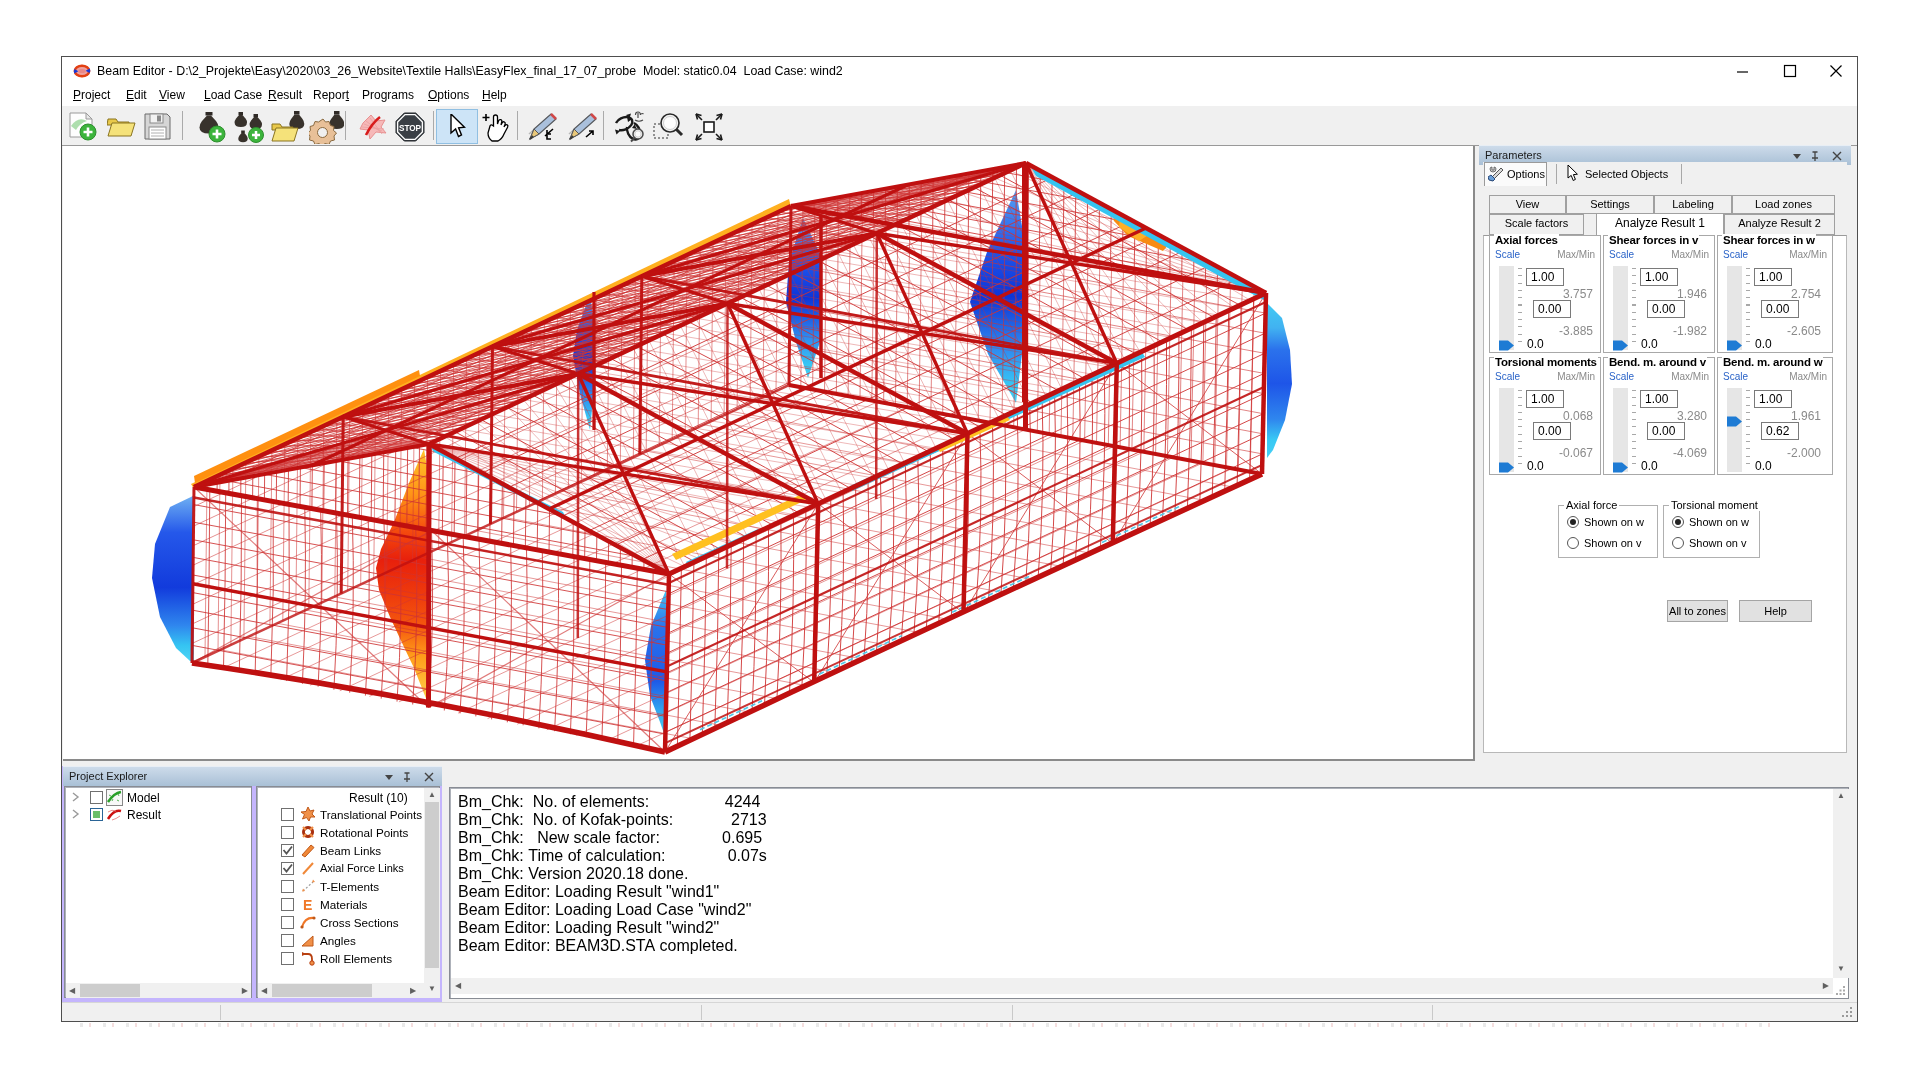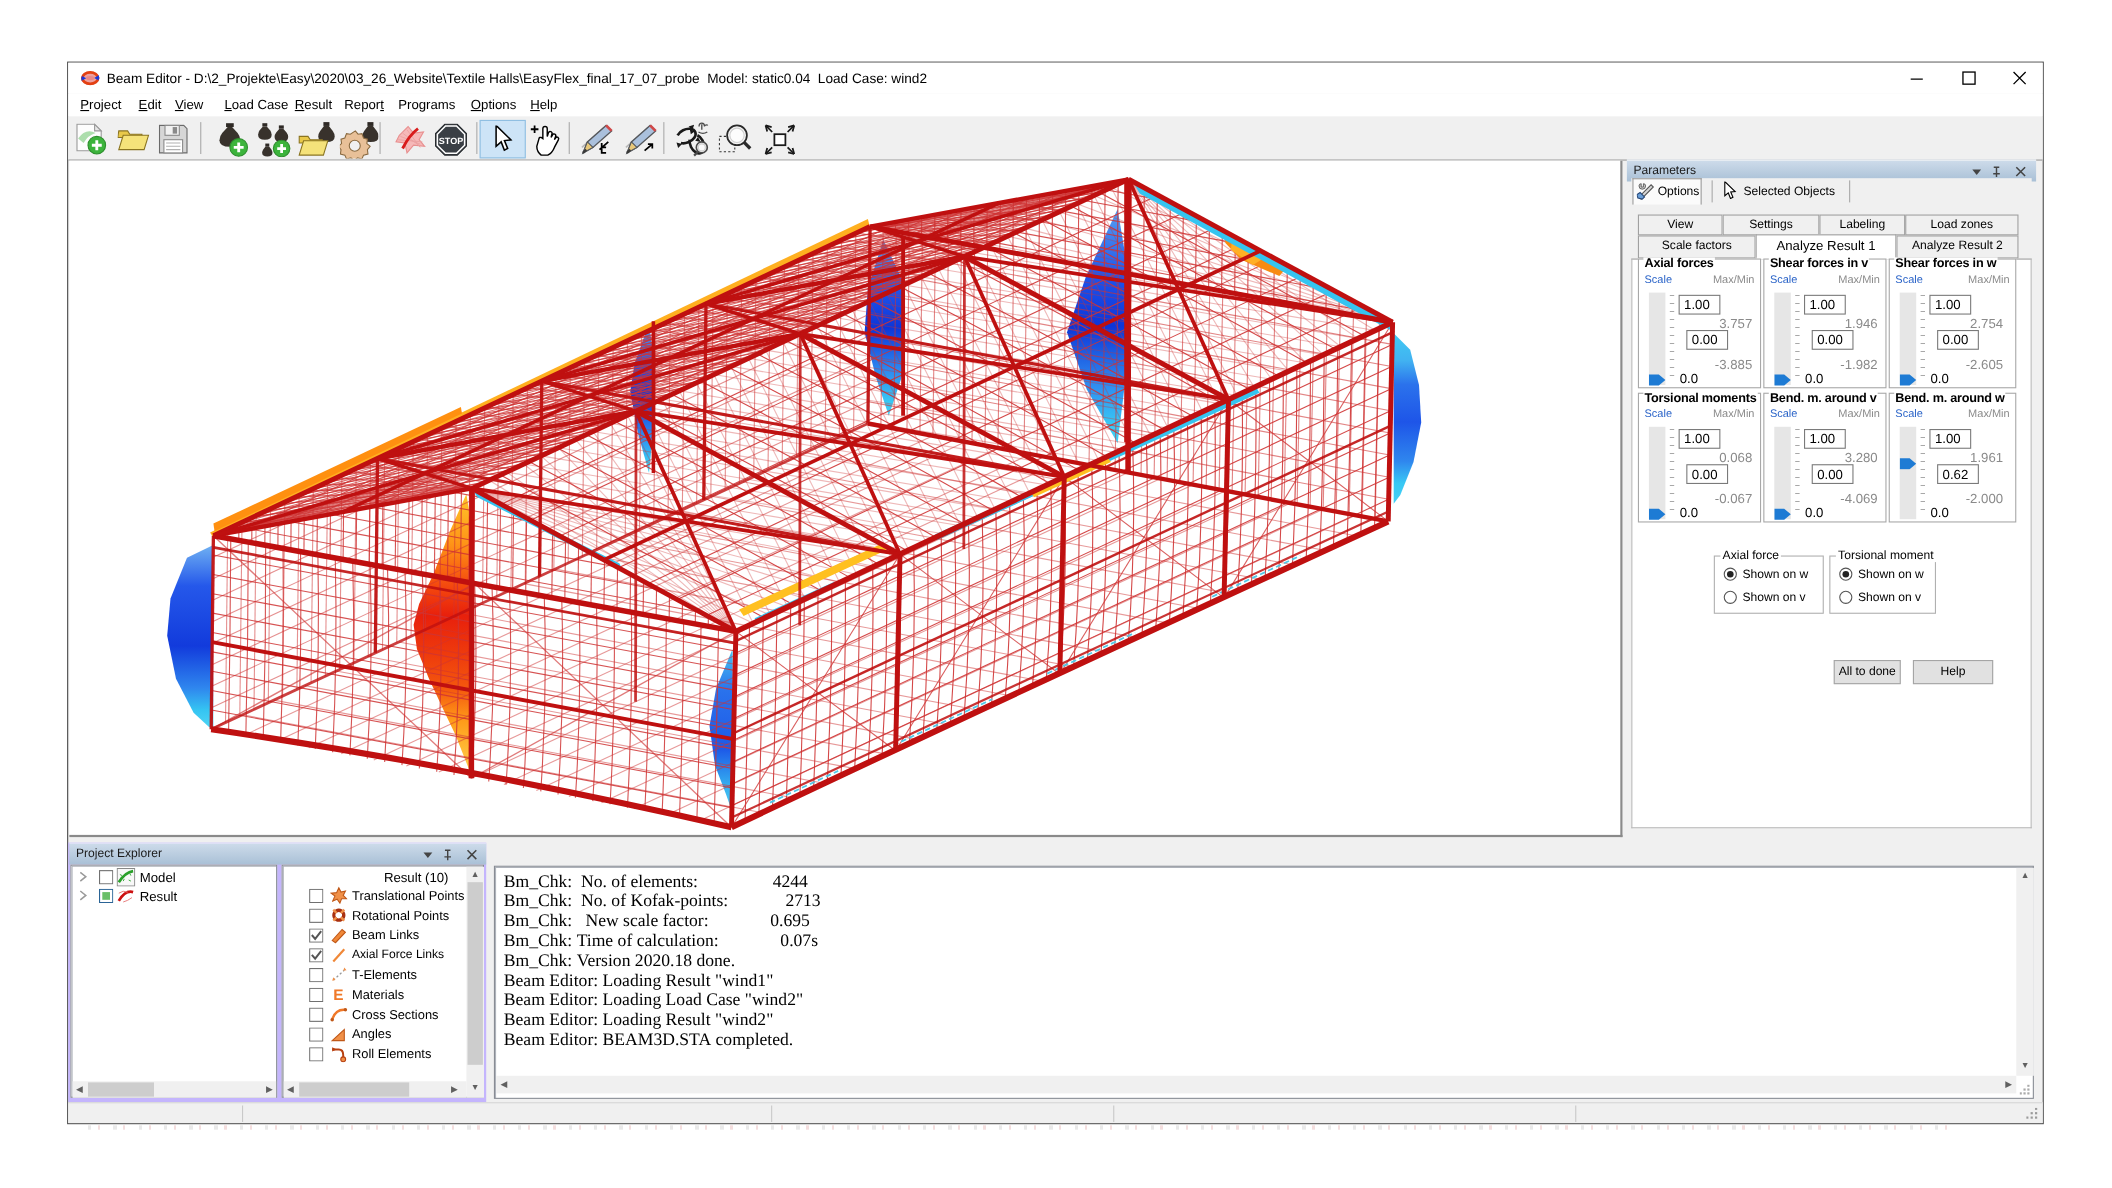--- a/index.html
+++ b/index.html
@@ -21,21 +21,21 @@
 .scale-lbl{position:absolute;left:5px;top:13px;font-size:10px;color:#2b64c8}
 .mm-lbl{position:absolute;right:5px;top:13px;font-size:10px;color:#8a8a8a}
 .trough{position:absolute;left:9px;top:30px;width:15px;height:84px;background:#e6e6e6}
 .thumb{position:absolute;left:9px;width:16px;height:12px}
 .ticks{position:absolute;left:28px;top:32px;width:4px;height:80px;background-image:repeating-linear-gradient(#a8a8a8 0 1px,transparent 1px 7.3px)}
 .tbox{position:absolute;background:#fff;border:1px solid #7a7a7a;font-size:12px;padding-left:4px;line-height:16px;color:#000}
 .gval{position:absolute;font-size:12px;color:#8a8a8a;text-align:right}
 .zlab{position:absolute;font-size:12px;color:#000}
 .radio{position:absolute;width:12px;height:12px;background:#fff;border:1px solid #555;border-radius:50%}
 .radio.sel::after{content:"";position:absolute;left:2px;top:2px;width:6px;height:6px;border-radius:50%;background:#222}
-.mono{font-family:Liberation Serif, serif}
+.mono{font-family:Liberation Sans, sans-serif}
 .tab2{position:absolute;height:19px;background:#f0f0f0;border:1px solid #a0a0a0;font-size:11px;text-align:center;color:#000}
 .sb{background:#f0f0f0}
 .arrowglyph{color:#606060;font-size:8px}
 </style></head>
 <body>
 <div id="win">
 
  <div id="titlebar">
   <svg class="abs" style="left:11px;top:7px" width="18" height="14" viewBox="0 0 18 14">
     <ellipse cx="9" cy="7" rx="8.3" ry="6.2" fill="#eda0a0"></ellipse>
@@ -1001,21 +1001,21 @@
 <div class="abs" style="left:77px;top:19px;width:1px;height:20px;background:#a8a8a8"></div>
 <svg class="abs" style="left:88px;top:20px" width="12" height="16">
         <path d="M1 0 L1 13 L4.2 10.4 L6.2 15.5 L8.4 14.4 L6.4 9.6 L10.4 9.2 Z" fill="#fff" stroke="#000"></path>
       </svg>
 <div class="abs" style="left:106px;top:23px;font-size:11px">Selected Objects</div>
 <div class="abs" style="left:202px;top:19px;width:1px;height:20px;background:#a8a8a8"></div>
 <div class="tab2" style="left:10px;top:50px;width:77px;line-height:17px">View</div>
 <div class="tab2" style="left:87px;top:50px;width:88px;line-height:17px">Settings</div>
 <div class="tab2" style="left:175px;top:50px;width:78px;line-height:17px">Labeling</div>
 <div class="tab2" style="left:253px;top:50px;width:103px;line-height:17px">Load zones</div>
-<div class="tab2" style="left:10px;top:69px;width:107px;line-height:17px;height:21px">Scale factors</div>
+<div class="tab2" style="left:10px;top:69px;width:95px;line-height:17px;height:21px">Scale factors</div>
 <div class="tab2" style="left:245px;top:69px;width:111px;line-height:17px;height:21px">Analyze Result 2</div>
 <div class="tab2" style="left:117px;top:68px;width:128px;height:23px;background:#fff;border-bottom:none;line-height:19px;font-size:12px">Analyze Result 1</div>
 <div class="abs" style="left:4px;top:90px;width:364px;height:518px;background:#fff;border:1px solid #b8b8b8;border-top:1px solid #9a9a9a"></div>
 <div class="abs" style="left:118px;top:89px;width:126px;height:2px;background:#fff"></div>
 <div class="gbox" style="left:10px;top:90px;width:112px;height:118px">
 <div class="gtitle" style="top:-2px">Axial forces</div>
 <div class="scale-lbl">Scale</div>
         <div class="mm-lbl">Max/Min</div>
 <div class="trough"></div>
 <svg class="thumb" style="top:103px" width="17" height="13">
@@ -1110,21 +1110,21 @@
 <div class="radio" style="left:8px;top:31px"></div>
         <div class="abs" style="left:25px;top:31px;font-size:11px;white-space:nowrap">Shown on v</div>
       </div>
 <div class="abs" style="left:184px;top:360px;width:97px;height:53px;border:1px solid #b0b0b0">
 <div class="abs" style="left:5px;top:-7px;font-size:11px;background:#fff;padding:0 2px;white-space:nowrap">Torsional moment</div>
 <div class="radio sel" style="left:8px;top:10px"></div>
         <div class="abs" style="left:25px;top:10px;font-size:11px;white-space:nowrap">Shown on w</div>
 <div class="radio" style="left:8px;top:31px"></div>
         <div class="abs" style="left:25px;top:31px;font-size:11px;white-space:nowrap">Shown on v</div>
       </div>
-<div class="btn" style="left:188px;top:455px;width:61px;height:22px;line-height:20px">All to done</div>
+<div class="btn" style="left:188px;top:455px;width:61px;height:22px;line-height:20px">All to zones</div>
 <div class="btn" style="left:260px;top:455px;width:73px;height:22px;line-height:20px">Help</div>
 </div>
 
  <div class="abs" style="left:0;top:709px;width:380px;height:236px;background:#c4b5fd">
 <div class="phead" style="left:1px;top:0;width:379px">
         <span class="t">Project Explorer</span>
         <svg class="abs" style="right:7px;top:4px" width="52" height="12">
           <path d="M2 4 l4 5 4 -5 z" fill="#444"></path>
           <path d="M24 2 v6 M21 8 h6 M24 8 v3 M21.5 2 h5" stroke="#444" stroke-width="1.3" fill="none"></path>
           <path d="M42 2 l8 8 M50 2 l-8 8" stroke="#444" stroke-width="1.4"></path>

